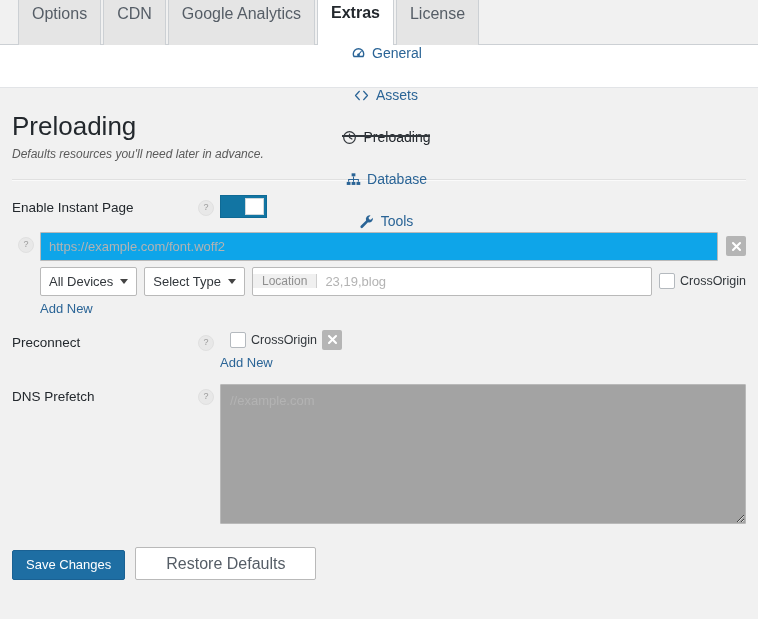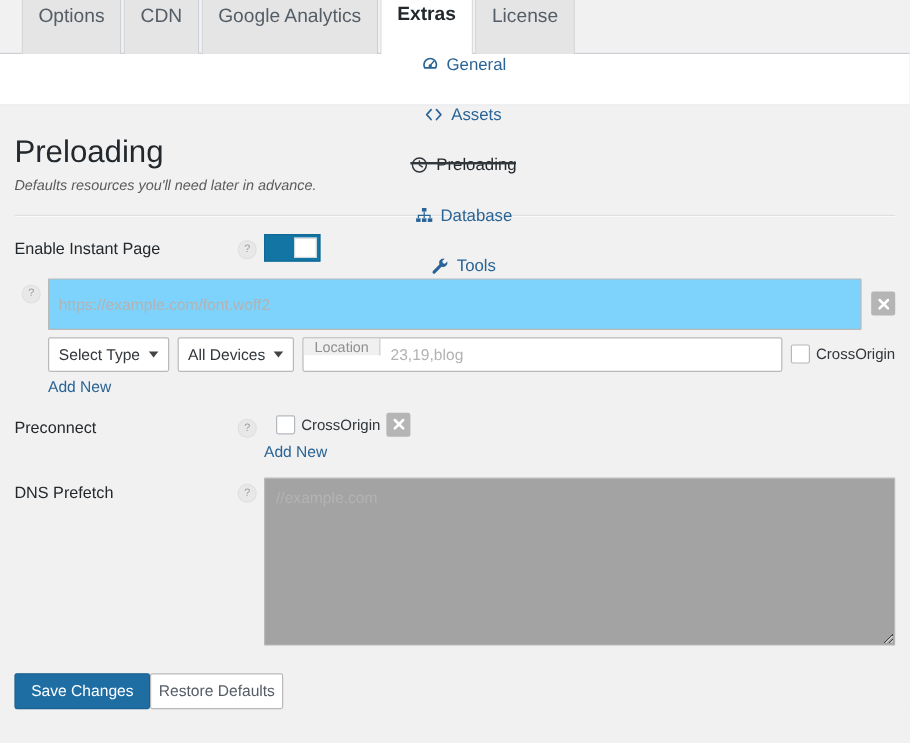--- a/index.html
+++ b/index.html
@@ -197,24 +197,24 @@
     font-size: 13px;
     color: #32373c;
     box-sizing: border-box;
   }
   input[type="text"]::placeholder, textarea::placeholder {
     color: #b3b3b3;
     opacity: 1;
   }
   .txt {
     width: 100%;
-    height: 43px;
+    height: 29px;
     padding: 4px 8px;
     border: 1px solid #b9b9b9;
-    background: #7dd3fc;
+    background: #0ea5e9;
     border-radius: 1px;
     outline: none;
   }
   .inline {
     display: flex;
     align-items: center;
   }
   .x-btn {
     width: 20px;
     height: 20px;
@@ -251,21 +251,21 @@
   }
   .caret {
     width: 0; height: 0;
     border-left: 4px solid transparent;
     border-right: 4px solid transparent;
     border-top: 5px solid #444;
   }
   .input-group {
     flex: 1 1 auto;
     display: flex;
-    align-items: flex-start;
+    align-items: center;
     height: 27px;
     border: 1px solid #b9b9b9;
     border-radius: 2px;
     background: #ffffff;
     overflow: hidden;
     min-width: 0;
   }
   .input-addon {
     background: #f0f0f0;
     color: #8f8f8f;
@@ -320,40 +320,41 @@
     border-radius: 1px;
     resize: vertical;
     outline: none;
     line-height: 1.4;
   }
 
   
   .footer {
     display: flex;
     align-items: flex-end;
+    gap: 10px;
     padding: 20px 0 0 0;
   }
   .btn-primary {
     background: #1e6ea3;
     border: 1px solid #1a6193;
     color: #ffffff;
     font-size: 13px;
     font-family: "Liberation Sans", sans-serif;
     padding: 7px 13px;
     border-radius: 2px;
     cursor: pointer;
     line-height: 1.1;
   }
   .btn-secondary {
     background: #ffffff;
     border: 1px solid #b9b9b9;
     color: #555d66;
-    font-size: 13px;
+    font-size: 16px;
     font-family: "Liberation Sans", sans-serif;
-    padding: 7px 6px;
+    padding: 7px 30px;
     border-radius: 2px;
     cursor: pointer;
     line-height: 1.1;
   }
 </style>
 </head>
 <body>
 
 <div class="tabstrip">
   <div class="tabstrip-inner" id="tabstrip-inner">
@@ -444,25 +445,25 @@
         <input class="txt" type="text" placeholder="https://example.com/font.woff2" style="">
         <span class="x-btn">
           <svg width="11" height="11" viewBox="0 0 11 11" aria-hidden="true">
             <path d="M2 2 L9 9 M9 2 L2 9" stroke="#ffffff" stroke-width="2.1" stroke-linecap="round"></path>
           </svg>
         </span>
       </div>
 
       <div class="sub-controls">
         <div class="select-box">
-          <span>Select Type</span>
+          <span>All Devices</span>
           <span class="caret"></span>
         </div>
         <div class="select-box">
-          <span>All Devices</span>
+          <span>Select Type</span>
           <span class="caret"></span>
         </div>
         <div class="input-group">
           <span class="input-addon">Location</span>
           <input type="text" placeholder="23,19,blog" style="">
         </div>
         <label class="crossorigin">
           <span class="cbx"></span>
           <span>CrossOrigin</span>
         </label>

